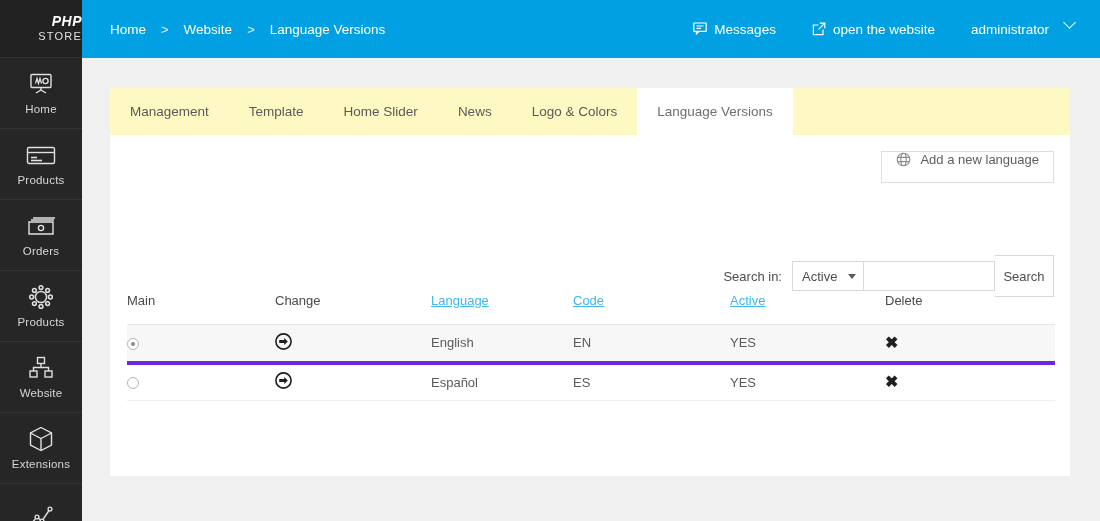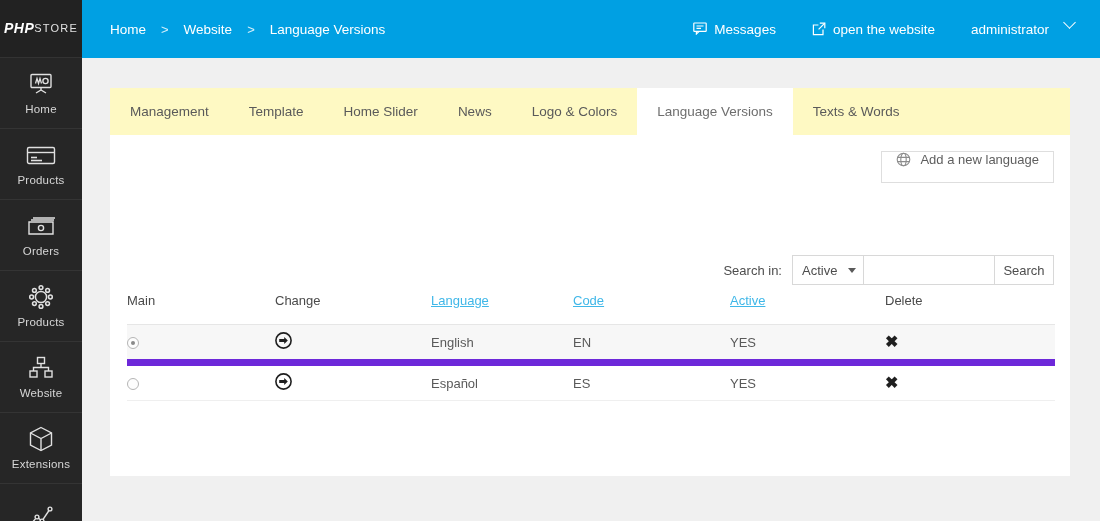--- a/index.html
+++ b/index.html
@@ -15,22 +15,22 @@
 
   
   .sidebar {
     position: absolute; left: 0; top: 0;
     width: 82px; height: 521px;
     background: #262626;
     color: #cfcfcf;
   }
   .brand {
     height: 58px; width: 82px;
-    display: flex; flex-direction: row;
-    align-items: center; justify-content: center;
+    display: flex; flex-direction: column;
+    align-items: flex-end; justify-content: center;
     background: #222222;
     border-bottom: 1px solid #333;
   }
   .brand-php {
     font-size: 14px; font-weight: bold; font-style: italic;
     color: #ffffff; letter-spacing: 0.5px; line-height: 1.05;
   }
   .brand-store {
     font-size: 11px; color: #e2e2e2; letter-spacing: 1.2px; line-height: 1.3;
   }
@@ -140,21 +140,21 @@
     border-top: 5px solid #5a5a5a;
   }
   .sb-input {
     width: 131px; height: 30px;
     border: 1px solid #d8d8d8; border-left: none;
     background: #fff; outline: none;
     font-size: 13px; color: #4d4d4d; padding: 0 8px;
     font-family: "Liberation Sans", sans-serif;
   }
   .sb-button {
-    width: 59px; height: 30px;
+    width: 59px; height: 42px;
     border: 1px solid #d8d8d8; border-left: none;
     background: #fff; color: #4d4d4d;
     font-size: 13px; cursor: pointer;
     font-family: "Liberation Sans", sans-serif;
   }
 
   
   .tbl {
     position: absolute; left: 17px; top: 158px;
     width: 928px;
@@ -173,21 +173,21 @@
   .tbl td {
     font-size: 13px; color: #5a5a5a;
     height: 38px;
     padding: 0;
     vertical-align: middle;
     border-bottom: 1px solid #efefef;
   }
   .tbl tr.hl td {
     background: #f7f7f7;
     border-top: 1px solid #ededed;
-    border-bottom: 7px solid #6d28d9;
+    border-bottom: 4px solid #6d28d9;
   }
   .col-main   { width: 148px; }
   .col-change { width: 156px; }
   .col-lang   { width: 142px; }
   .col-code   { width: 157px; }
   .col-active { width: 155px; }
   .col-del    { width: 170px; }
 
   .radio {
     display: inline-block;
@@ -347,21 +347,20 @@
     </div>
   </div>
 
   <div class="tabstrip">
     <div class="tab">Management</div>
     <div class="tab">Template</div>
     <div class="tab">Home Slider</div>
     <div class="tab">News</div>
     <div class="tab">Logo &amp; Colors</div>
     <div class="tab active">Language Versions</div>
-    <div class="tab">Texts &amp; Words</div>
   </div>
 
   <div class="panel">
     <div class="panel-inner">
 
       <div class="addlang">
         <span>
           <svg width="15" height="15" viewBox="0 0 15 15" fill="none" stroke="#8c8c8c" stroke-width="1.1">
             <circle cx="7.5" cy="7.5" r="6.3"></circle>
             <ellipse cx="7.5" cy="7.5" rx="2.7" ry="6.3"></ellipse>

